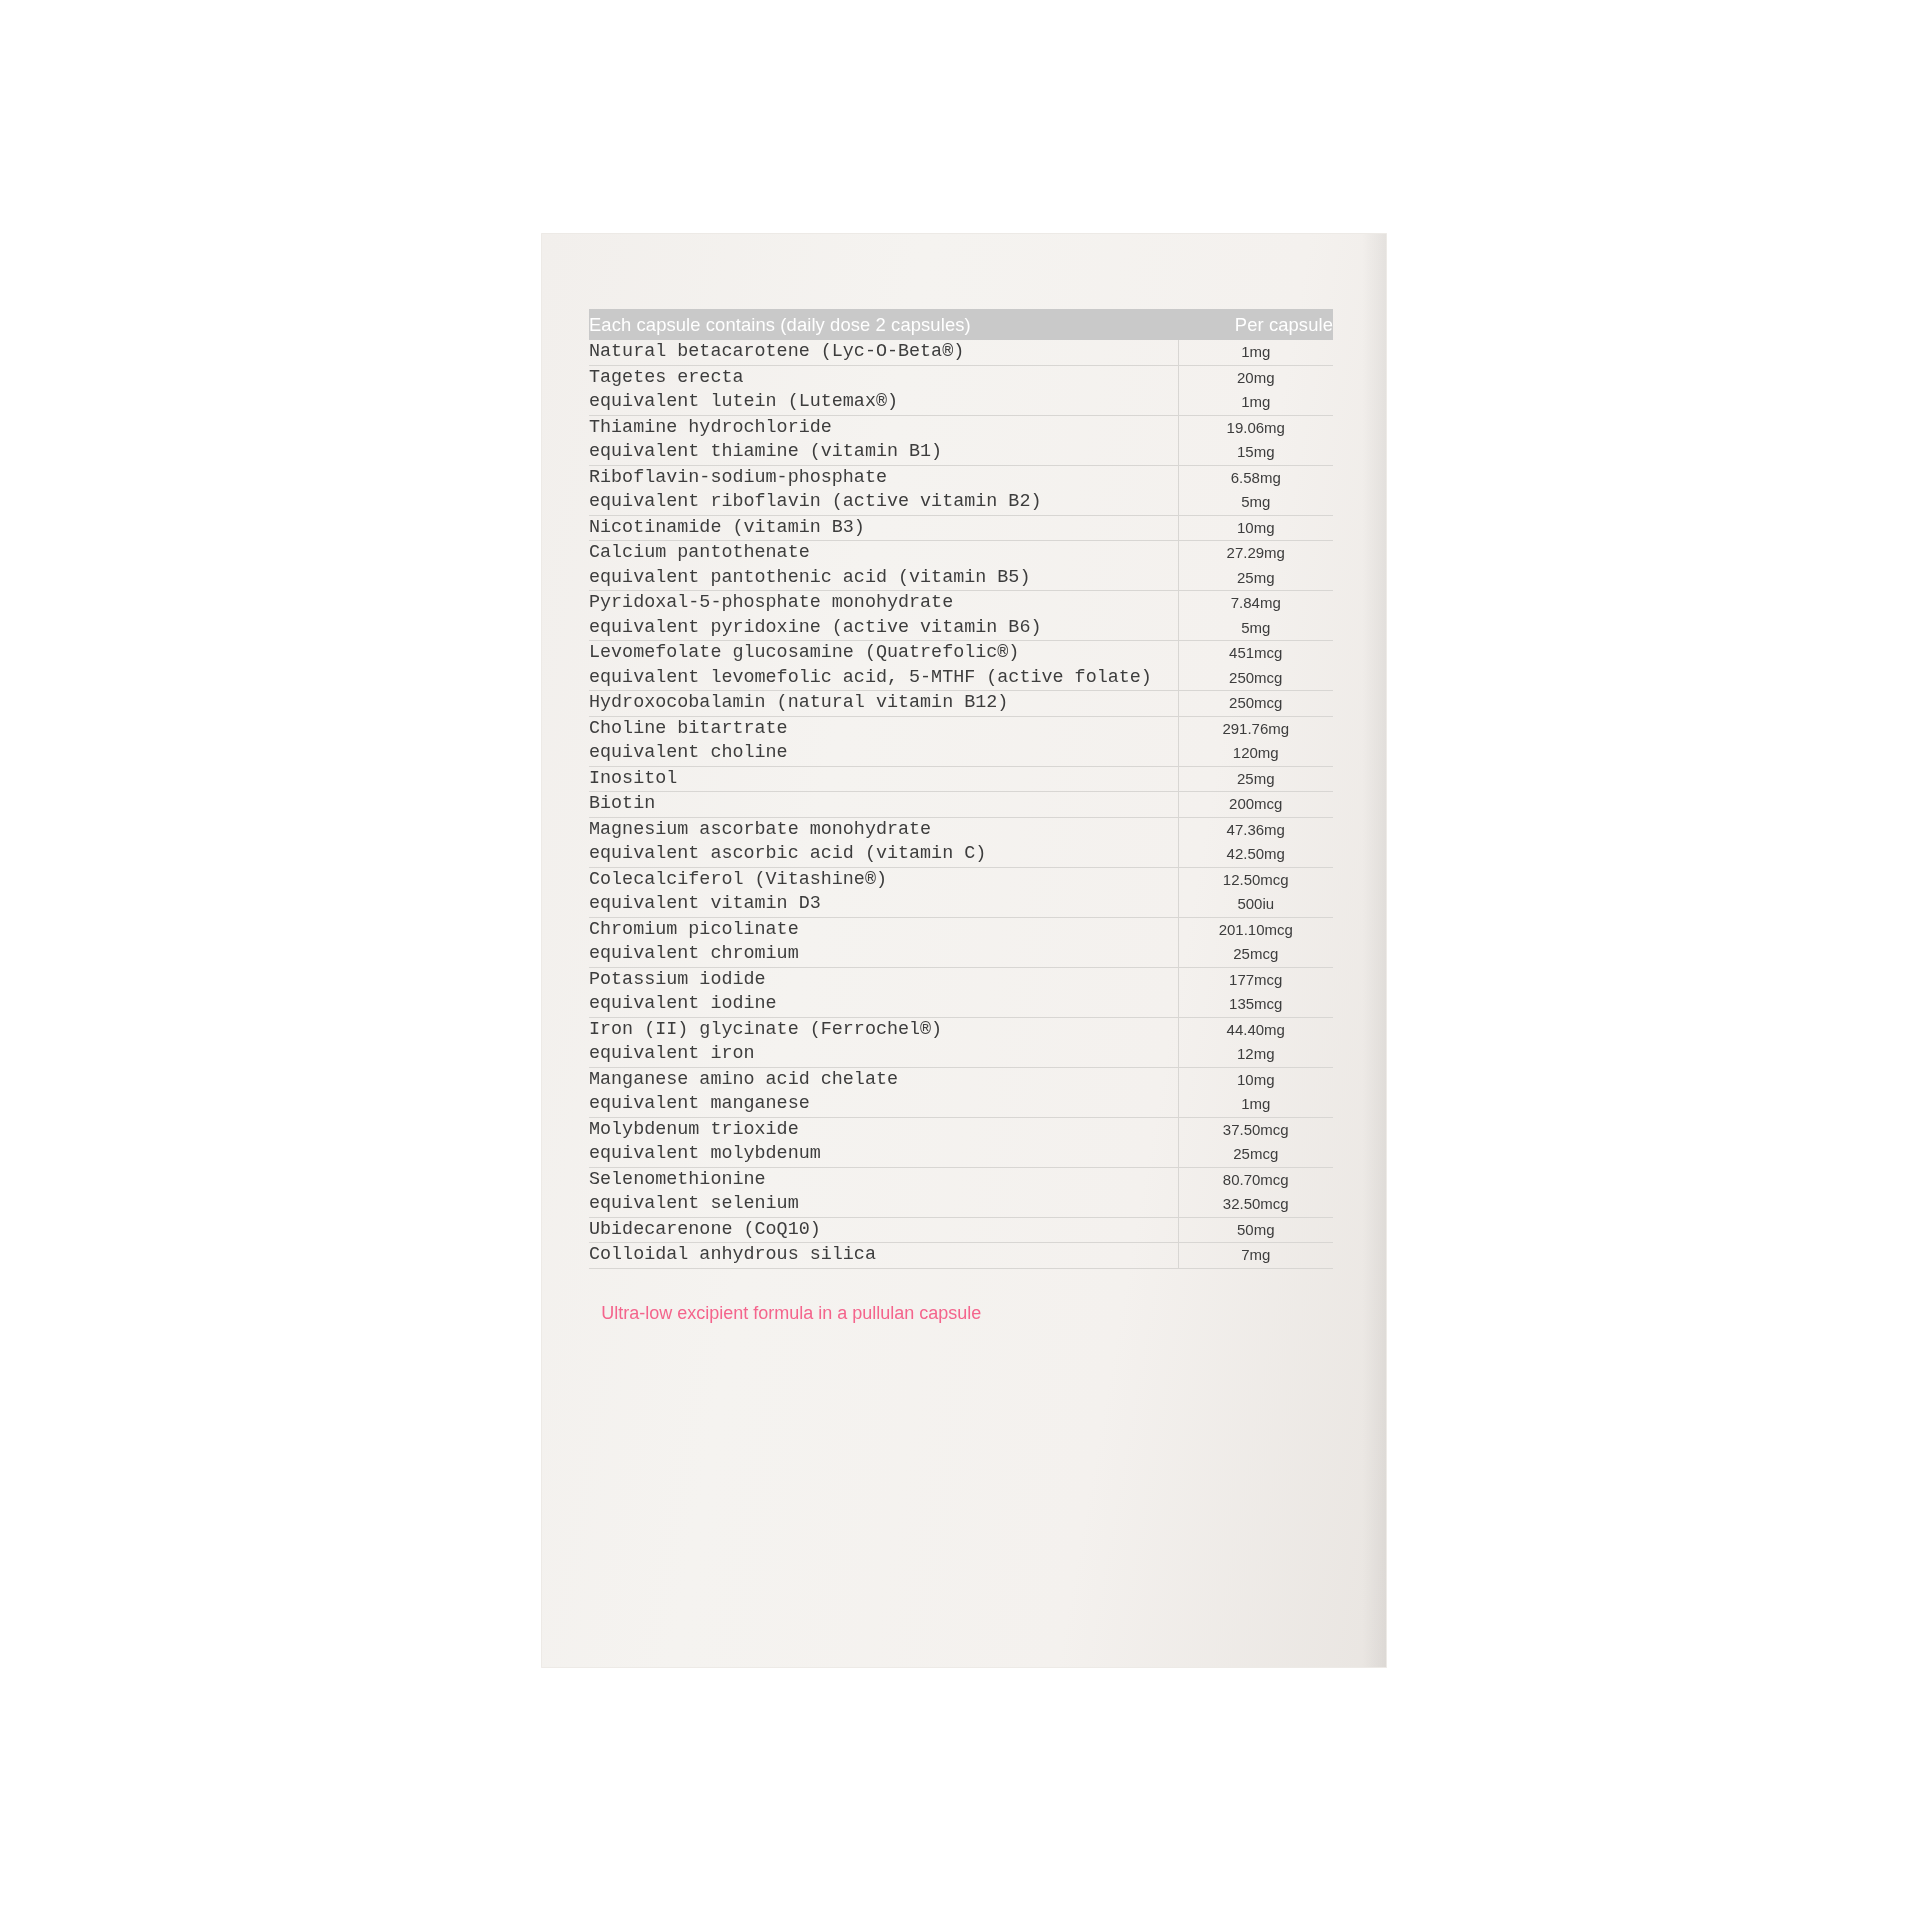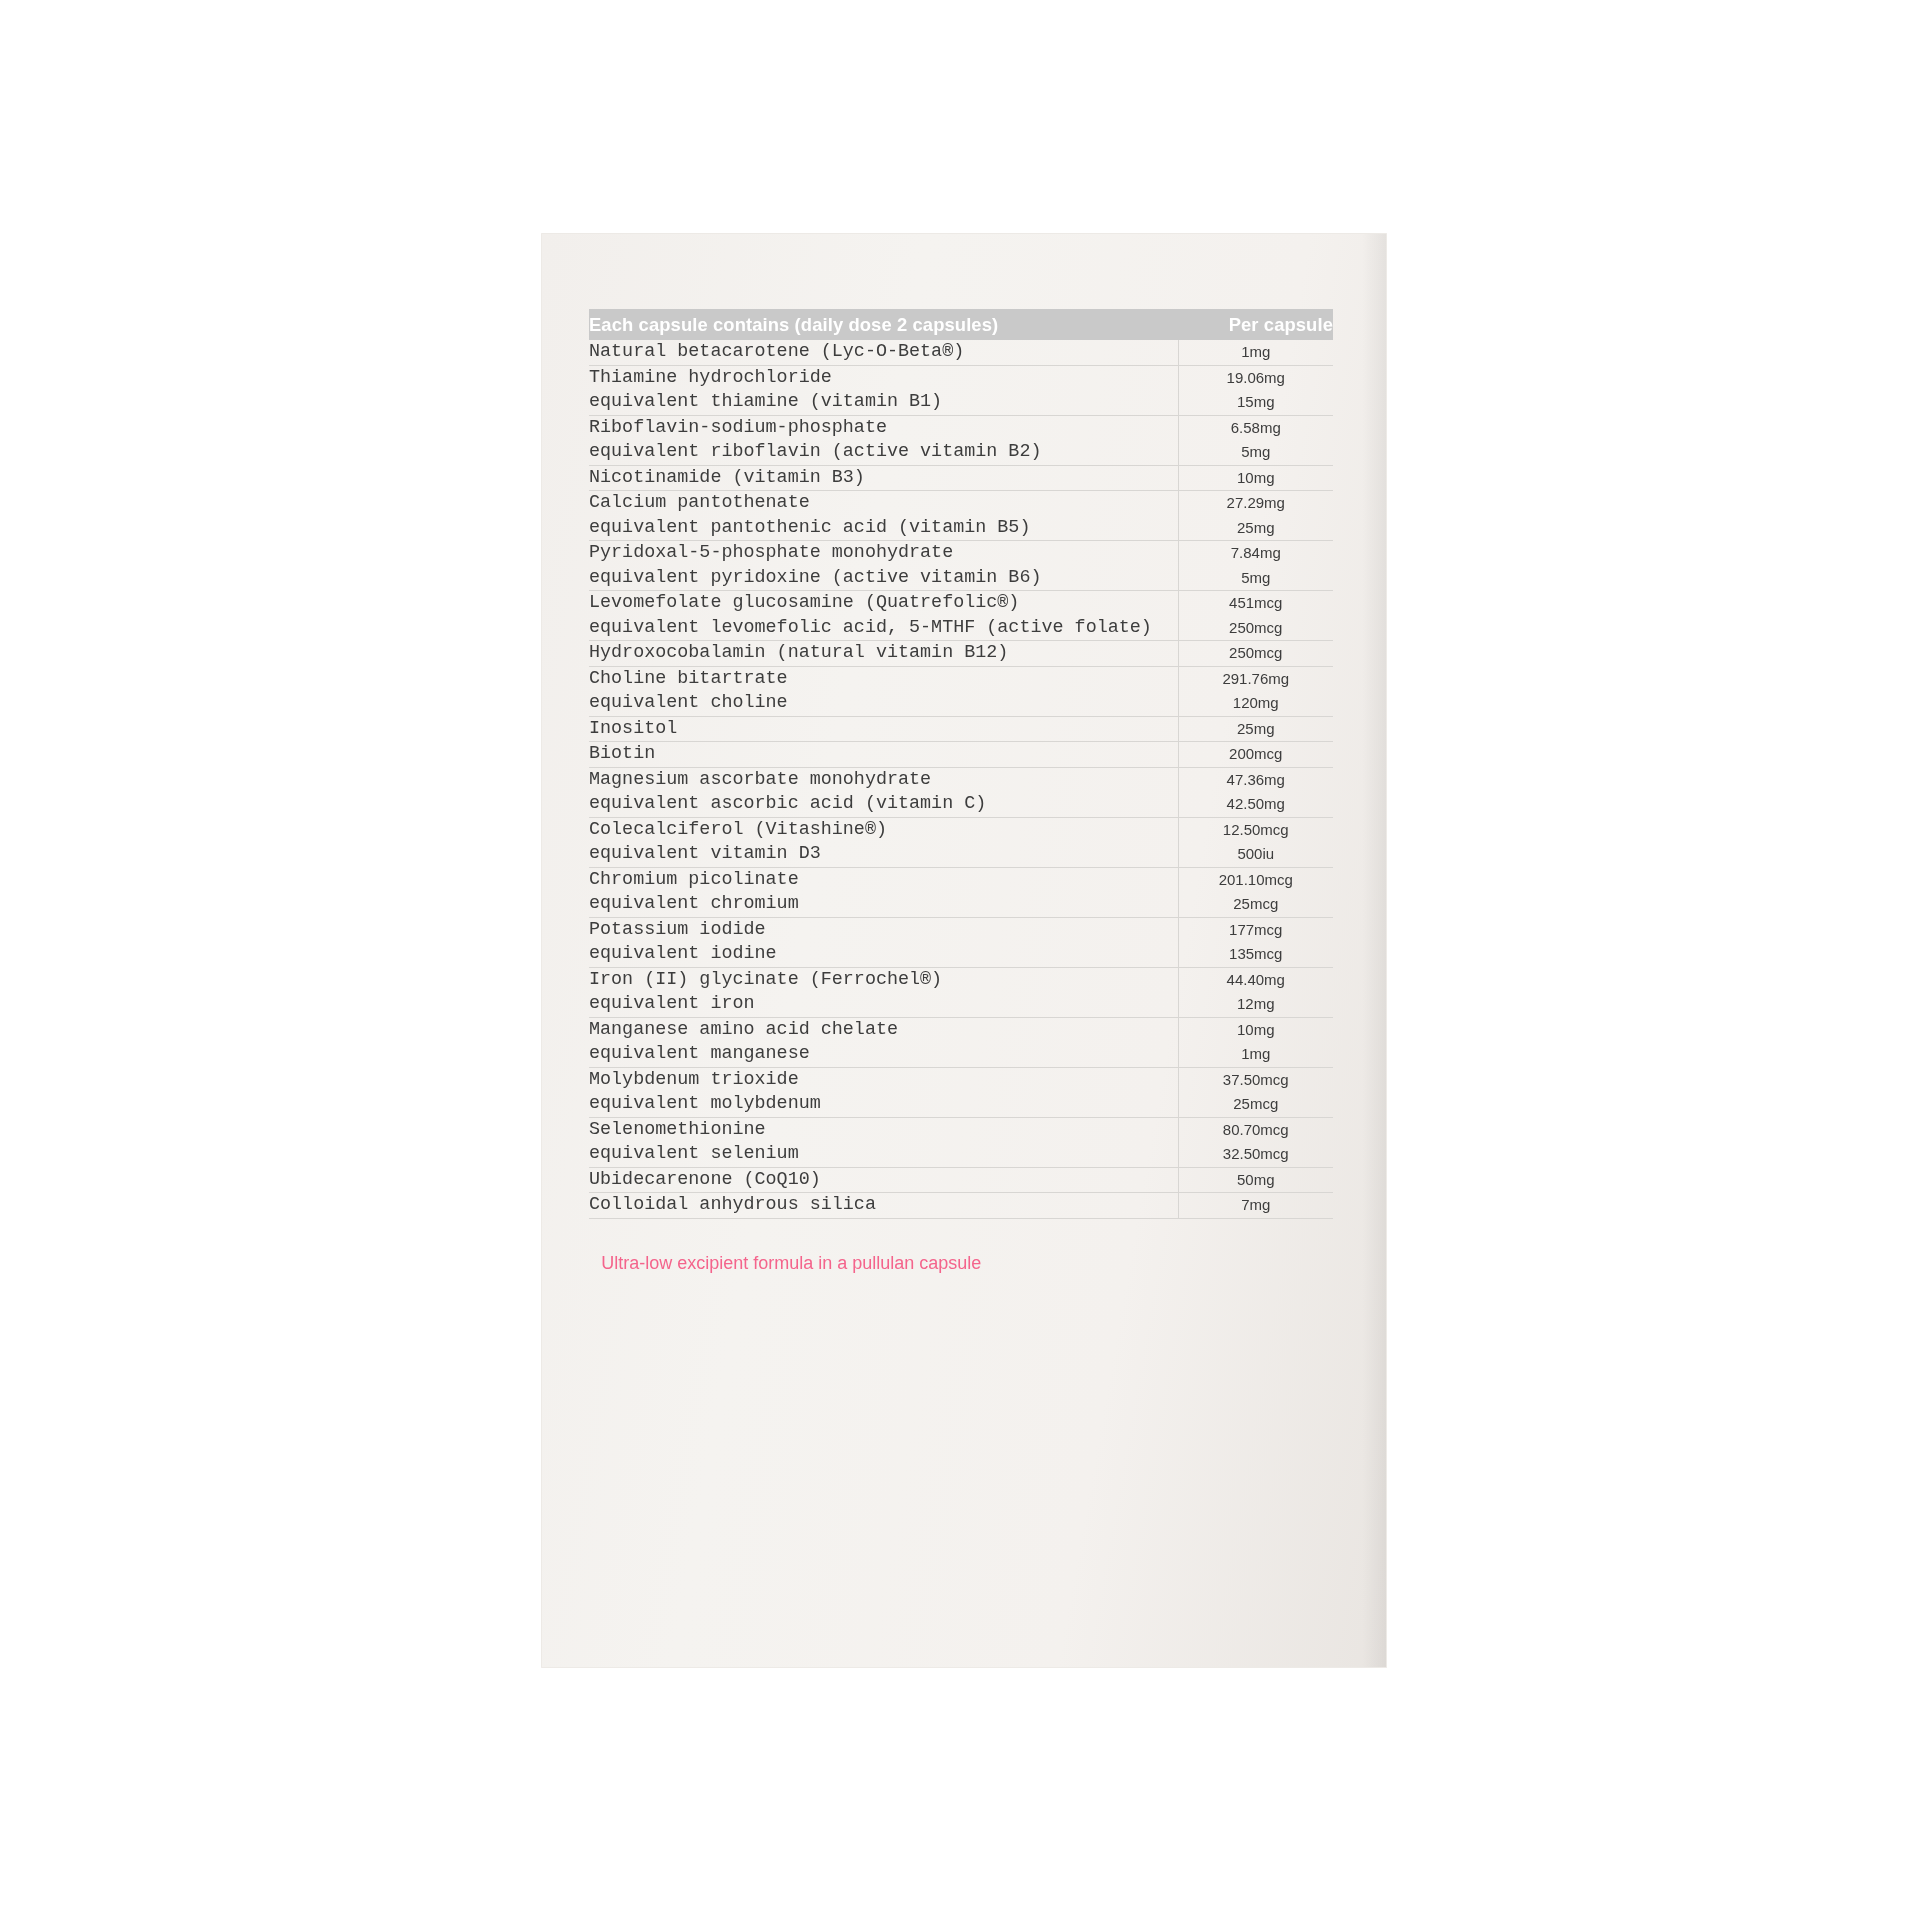--- a/index.html
+++ b/index.html
@@ -58,21 +58,21 @@
   table.nutrition th,
   table.nutrition td {
     padding: 0;
     vertical-align: top;
   }
 
   thead th {
     background: #c9c9c9;
     color: #ffffff;
     font-size: 18.4px;
-    font-weight: bold;
+    font-weight: normal;
     height: 31px;
     line-height: 31px;
     letter-spacing: 0.1px;
   }
 
   th.head-left {
     text-align: left;
     padding-left: 12.2px;
     width: 589px;
   }
@@ -139,20 +139,30 @@
             <tr>
               <td class="name">
                 <span class="sub">Natural betacarotene (Lyc-O-Beta®)</span>
               </td>
               <td class="amount">
                 <span class="sub">1mg</span>
               </td>
             </tr>
             <tr>
               <td class="name">
+                <span class="sub">Tagetes erecta</span>
+                <span class="sub">equivalent lutein (Lutemax®)</span>
+              </td>
+              <td class="amount">
+                <span class="sub">20mg</span>
+                <span class="sub">1mg</span>
+              </td>
+            </tr>
+            <tr>
+              <td class="name">
                 <span class="sub">Thiamine hydrochloride</span>
                 <span class="sub">equivalent thiamine (vitamin B1)</span>
               </td>
               <td class="amount">
                 <span class="sub">19.06mg</span>
                 <span class="sub">15mg</span>
               </td>
             </tr>
             <tr>
               <td class="name">

